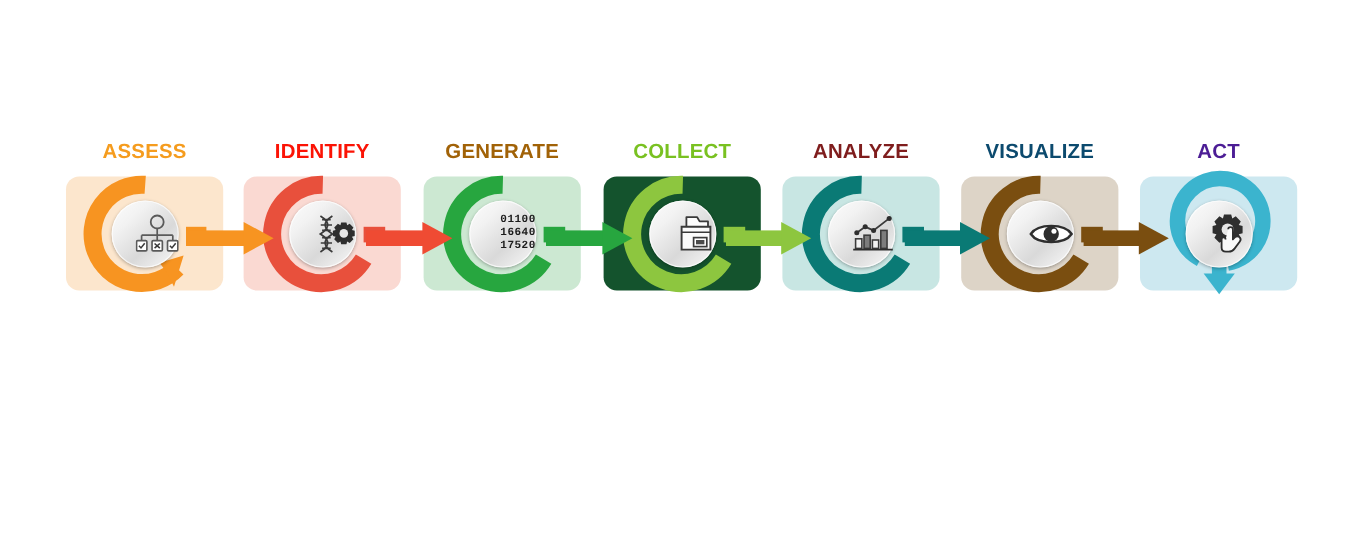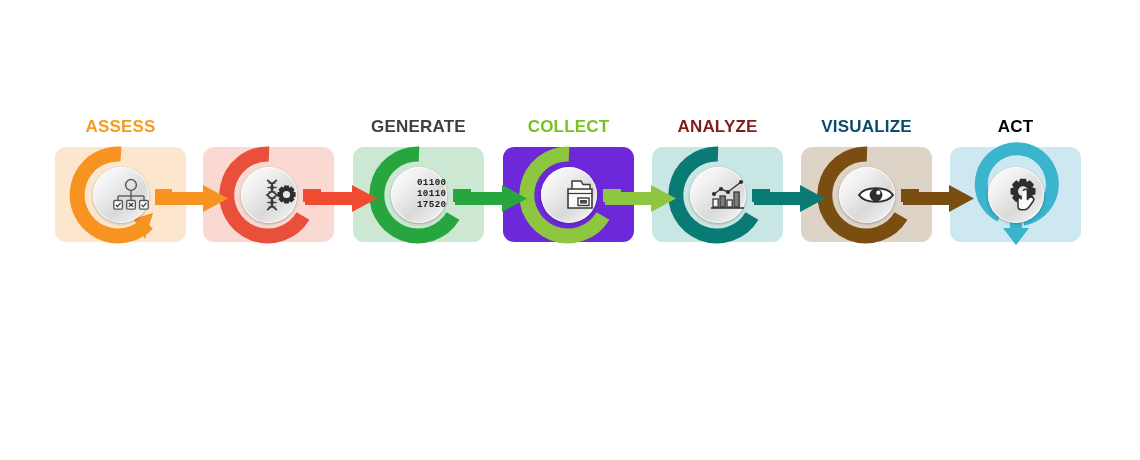--- a/index.html
+++ b/index.html
@@ -114,20 +114,21 @@
           <rect x="26.6" y="22.5" width="8.6" height="8.6" rx="1" fill="#fff" stroke="#5a5a5a" stroke-width="1.4"></rect>
           <path d="M2.8 26.8 L4.5 28.6 L7.6 24.8" fill="none" stroke="#3a3a3a" stroke-width="1.3"></path>
           <path d="M15.8 24.9 L20.2 28.8 M20.2 24.9 L15.8 28.8" stroke="#3a3a3a" stroke-width="1.3"></path>
           <path d="M28.6 26.8 L30.3 28.6 L33.4 24.8" fill="none" stroke="#3a3a3a" stroke-width="1.3"></path>
         </svg>
       </div>
     </div>
   </div>
 
   <div class="stage" style="left:203px;background:#FAD9D2;">
+    <div class="stage-label" style="color:#FB1305;">IDENTIFY</div>
     <div class="ring-wrap">
       <svg class="ring-svg" width="104" height="104" viewBox="0 0 104 104">
         <path d="M52 11 A41 41 0 1 0 86 73" fill="none" stroke="#E8503C" stroke-width="15" stroke-linecap="butt"></path>
         <path d="M86 46 L104 46 L104 59 L86 59 Z" fill="#E8503C"></path>
       </svg>
       <div class="disc">
         <svg width="36" height="34" viewBox="0 0 36 34">
           <g stroke="#3a3a3a" stroke-width="1.5" fill="none">
             <path d="M6 2 C14 7, 14 12, 6 17 C14 22, 14 27, 6 32"></path>
             <path d="M16 2 C8 7, 8 12, 16 17 C8 22, 8 27, 16 32"></path>
@@ -141,37 +142,37 @@
           <g transform="translate(25.5,17)" fill="#2e2e2e">
             <path d="M-2.2 -9.6 L2.2 -9.6 L2.8 -7.3 L4.9 -8.5 L8 -5.4 L6.8 -3.3 L9.1 -2.7 L9.1 1.7 L6.8 2.3 L8 4.4 L4.9 7.5 L2.8 6.3 L2.2 8.6 L-2.2 8.6 L-2.8 6.3 L-4.9 7.5 L-8 4.4 L-6.8 2.3 L-9.1 1.7 L-9.1 -2.7 L-6.8 -3.3 L-8 -5.4 L-4.9 -8.5 L-2.8 -7.3 Z"></path>
             <circle cx="0" cy="-0.5" r="3.6" fill="#e8e8e8"></circle>
           </g>
         </svg>
       </div>
     </div>
   </div>
 
   <div class="stage" style="left:353px;background:#CCE8D2;">
-    <div class="stage-label" style="color:#404040;">GENERATE</div>
+    <div class="stage-label" style="color:#a16207;">GENERATE</div>
     <div class="ring-wrap">
       <svg class="ring-svg" width="104" height="104" viewBox="0 0 104 104">
         <path d="M52 11 A41 41 0 1 0 86 73" fill="none" stroke="#27A63F" stroke-width="15" stroke-linecap="butt"></path>
         <path d="M86 46 L104 46 L104 59 L86 59 Z" fill="#27A63F"></path>
       </svg>
       <div class="disc">
         <div class="binary-text">
           <div>01100</div>
-          <div>10110</div>
+          <div>16640</div>
           <div>17520</div>
         </div>
       </div>
     </div>
   </div>
 
-  <div class="stage" style="left:503px;background:#6d28d9;text-decoration:underline;">
+  <div class="stage" style="left:503px;background:#14532d;text-decoration:underline;">
     <div class="stage-label" style="color:#79C121;">COLLECT</div>
     <div class="ring-wrap">
       <svg class="ring-svg" width="104" height="104" viewBox="0 0 104 104">
         <path d="M52 11 A41 41 0 1 0 86 73" fill="none" stroke="#8DC63F" stroke-width="15" stroke-linecap="butt"></path>
         <path d="M86 46 L104 46 L104 59 L86 59 Z" fill="#8DC63F"></path>
       </svg>
       <div class="disc">
         <svg width="34" height="32" viewBox="0 0 34 32">
           <path d="M9 2 L18 2 L20 5.5 L27 5.5 L27 12 L9 12 Z" fill="#fdfdfd" stroke="#3a3a3a" stroke-width="1.5" stroke-linejoin="round"></path>
           <path d="M5 10 L29 10 L29 29 L5 29 Z" fill="#fbfbfb" stroke="#3a3a3a" stroke-width="1.6"></path>
@@ -218,21 +219,21 @@
         <svg width="38" height="22" viewBox="0 0 38 22">
           <path d="M2 11 C8 2, 30 2, 36 11 C30 20, 8 20, 2 11 Z" fill="#ffffff" stroke="#2e2e2e" stroke-width="2"></path>
           <circle cx="19" cy="11" r="6.4" fill="#2e2e2e"></circle>
           <circle cx="21.3" cy="8.7" r="2.1" fill="#ffffff"></circle>
         </svg>
       </div>
     </div>
   </div>
 
   <div class="stage" style="left:950px;background:#CDE8F0;">
-    <div class="stage-label" style="color:#000000;">ACT</div>
+    <div class="stage-label" style="color:#4c1d95;">ACT</div>
     <div class="ring-wrap">
       <svg class="ring-svg" width="104" height="104" viewBox="0 0 104 120">
         <path d="M34 84 A41 41 0 1 1 60 88" fill="none" stroke="#3BB4CE" stroke-width="15" stroke-linecap="butt"></path>
         <rect x="45" y="72" width="14" height="30" fill="#3BB4CE"></rect>
         <path d="M37 98 L67 98 L52 118 Z" fill="#3BB4CE"></path>
       </svg>
       <div class="disc">
         <svg width="36" height="34" viewBox="0 0 36 34">
           <g transform="translate(15,14)" fill="#2e2e2e">
             <path d="M-3 -13.2 L3 -13.2 L3.9 -10 L6.8 -11.7 L11 -7.5 L9.3 -4.6 L12.5 -3.7 L12.5 2.3 L9.3 3.2 L11 6.1 L6.8 10.3 L3.9 8.6 L3 11.8 L-3 11.8 L-3.9 8.6 L-6.8 10.3 L-11 6.1 L-9.3 3.2 L-12.5 2.3 L-12.5 -3.7 L-9.3 -4.6 L-11 -7.5 L-6.8 -11.7 L-3.9 -10 Z"></path>

